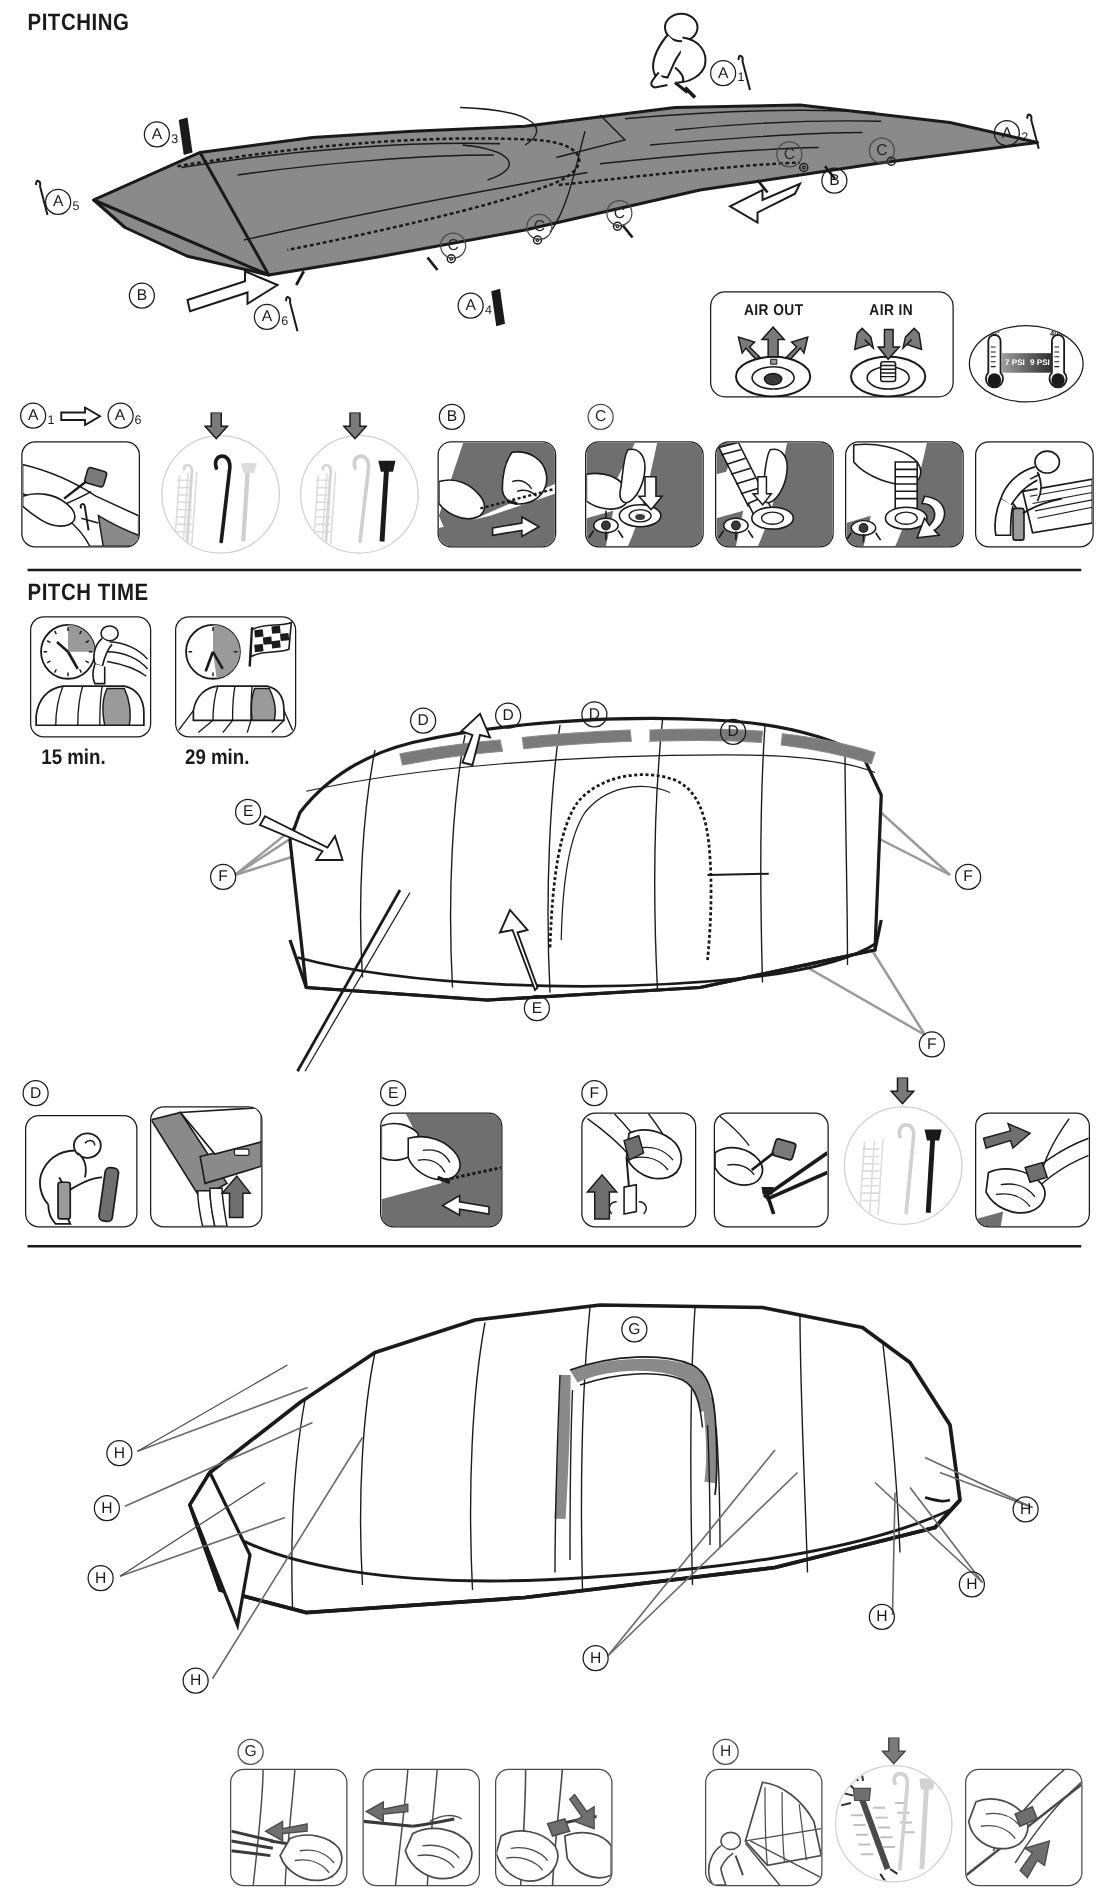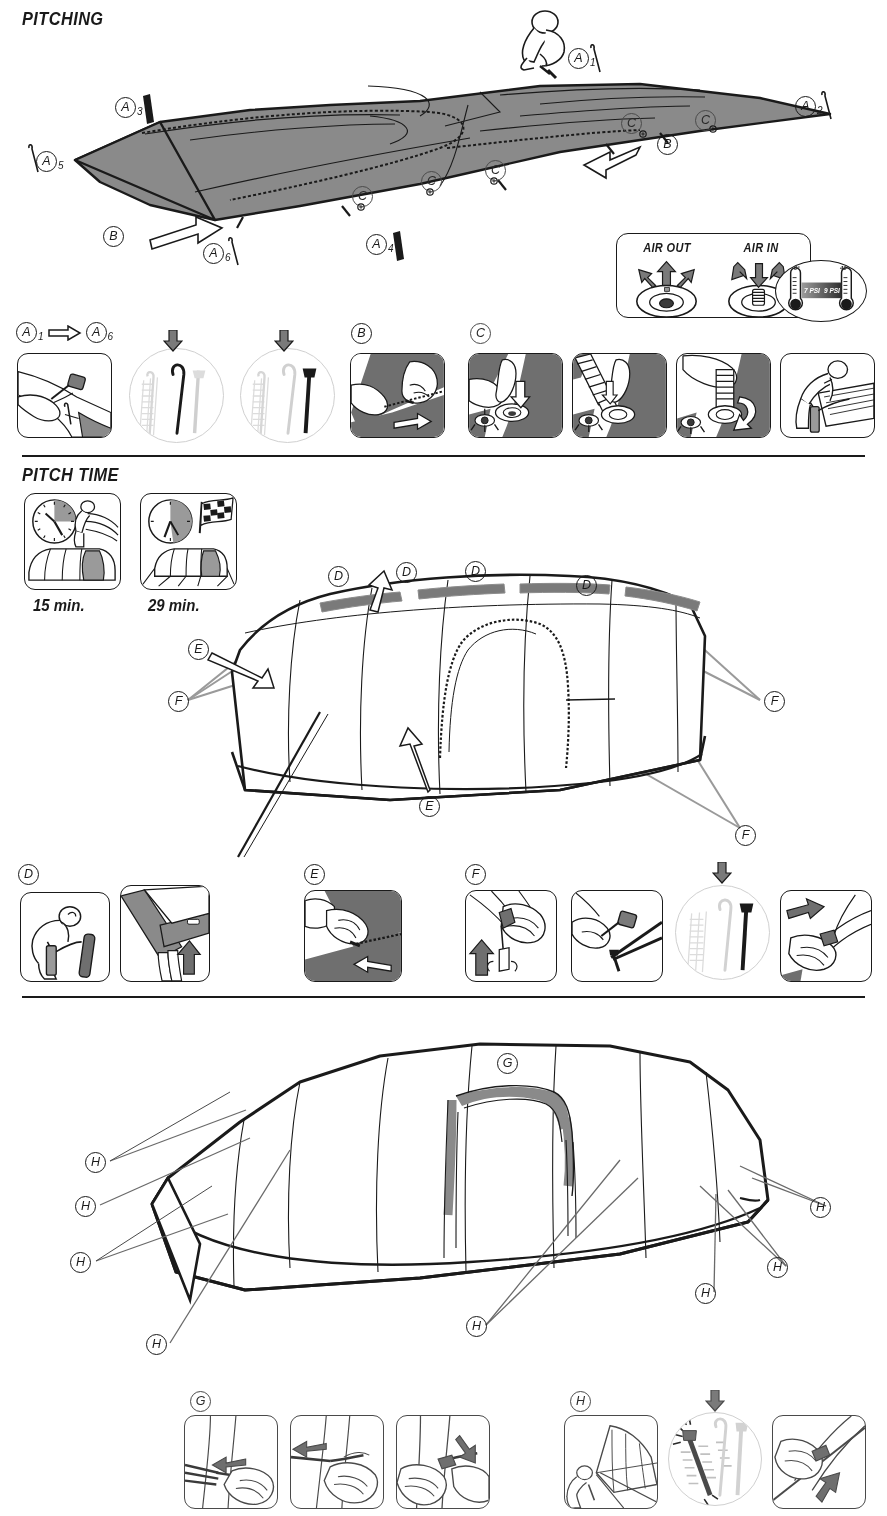--- a/index.html
+++ b/index.html
@@ -4,21 +4,21 @@
 <style>
   html,body{margin:0;padding:0;}
   body{
     width:887px;height:1516px;
     background:#ffffff;
     font-family:"Liberation Sans", sans-serif;
     color:#1a1a1a;
     position:relative;
     overflow:hidden;
   }
-  .page{position:relative;width:887px;height:1516px;font-style:italic;}
+  .page{position:relative;width:887px;height:1516px;}
 
   
   .section-title{
     position:absolute;
     font-family:"Liberation Sans Narrow","Liberation Sans",sans-serif;
     font-weight:bold;
     font-size:19px;
     letter-spacing:0.5px;
     transform:scaleX(.86);
     transform-origin:left center;
@@ -212,21 +212,21 @@
   <div class="callout" style="left:485px;top:160px;">
     <span class="bub gray">C</span>
   </div>
   <div class="callout" style="left:621px;top:113px;">
     <span class="bub gray">C</span>
   </div>
   <div class="callout" style="left:695px;top:110px;">
     <span class="bub gray">C</span>
   </div>
 
-  <div class="airbox" style="left:568px;top:233px;width:195px;height:85px;margin-left:48px;">
+  <div class="airbox" style="left:568px;top:233px;width:195px;height:85px;">
     <div class="airlabel" style="left:6px;top:7px;width:88px;">AIR OUT</div>
     <div class="airlabel" style="left:100px;top:7px;width:88px;">AIR IN</div>
     <svg viewBox="0 0 195 85">
 
       <ellipse cx="50" cy="68" rx="30" ry="16" fill="none" stroke="#1a1a1a" stroke-width="1.6"></ellipse>
       <ellipse cx="50" cy="69" rx="17" ry="9" fill="none" stroke="#1a1a1a" stroke-width="1.3"></ellipse>
       <ellipse cx="50" cy="70" rx="7" ry="4.5" fill="#3a3a3a" stroke="#1a1a1a" stroke-width="1.2"></ellipse>
       <path d="M48,58 h5 v-4 h-5 z" fill="#9a9a9a" stroke="#1a1a1a" stroke-width=".8"></path>
       <g fill="#7a7a7a" stroke="#1a1a1a" stroke-width="1.2">
         <path d="M46,52 L46,38 L41,38 L50,28 L59,38 L54,38 L54,52 Z"></path>

